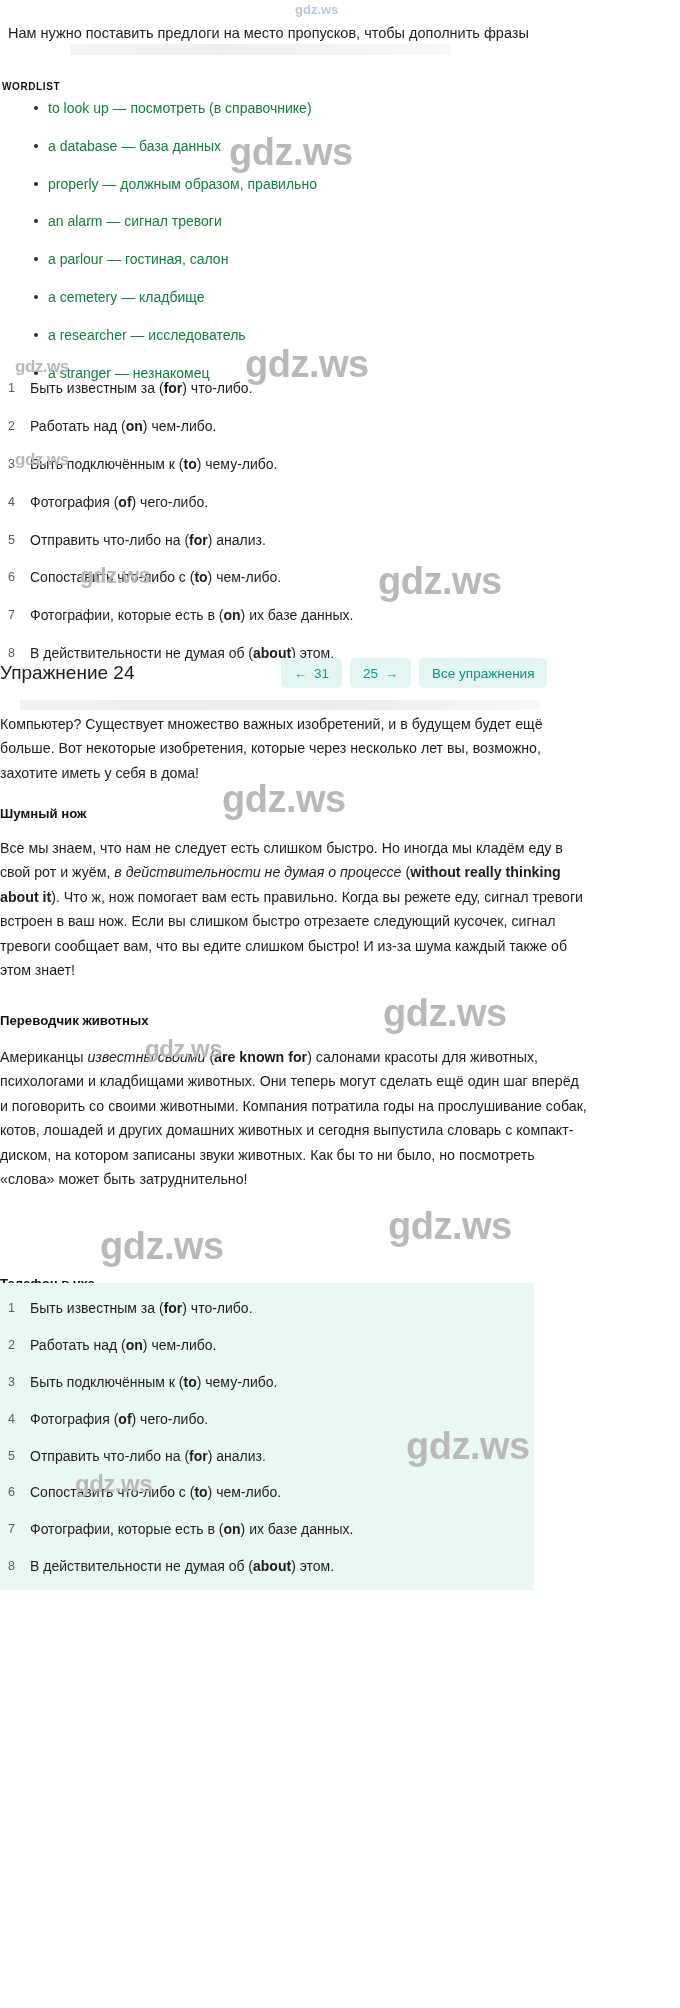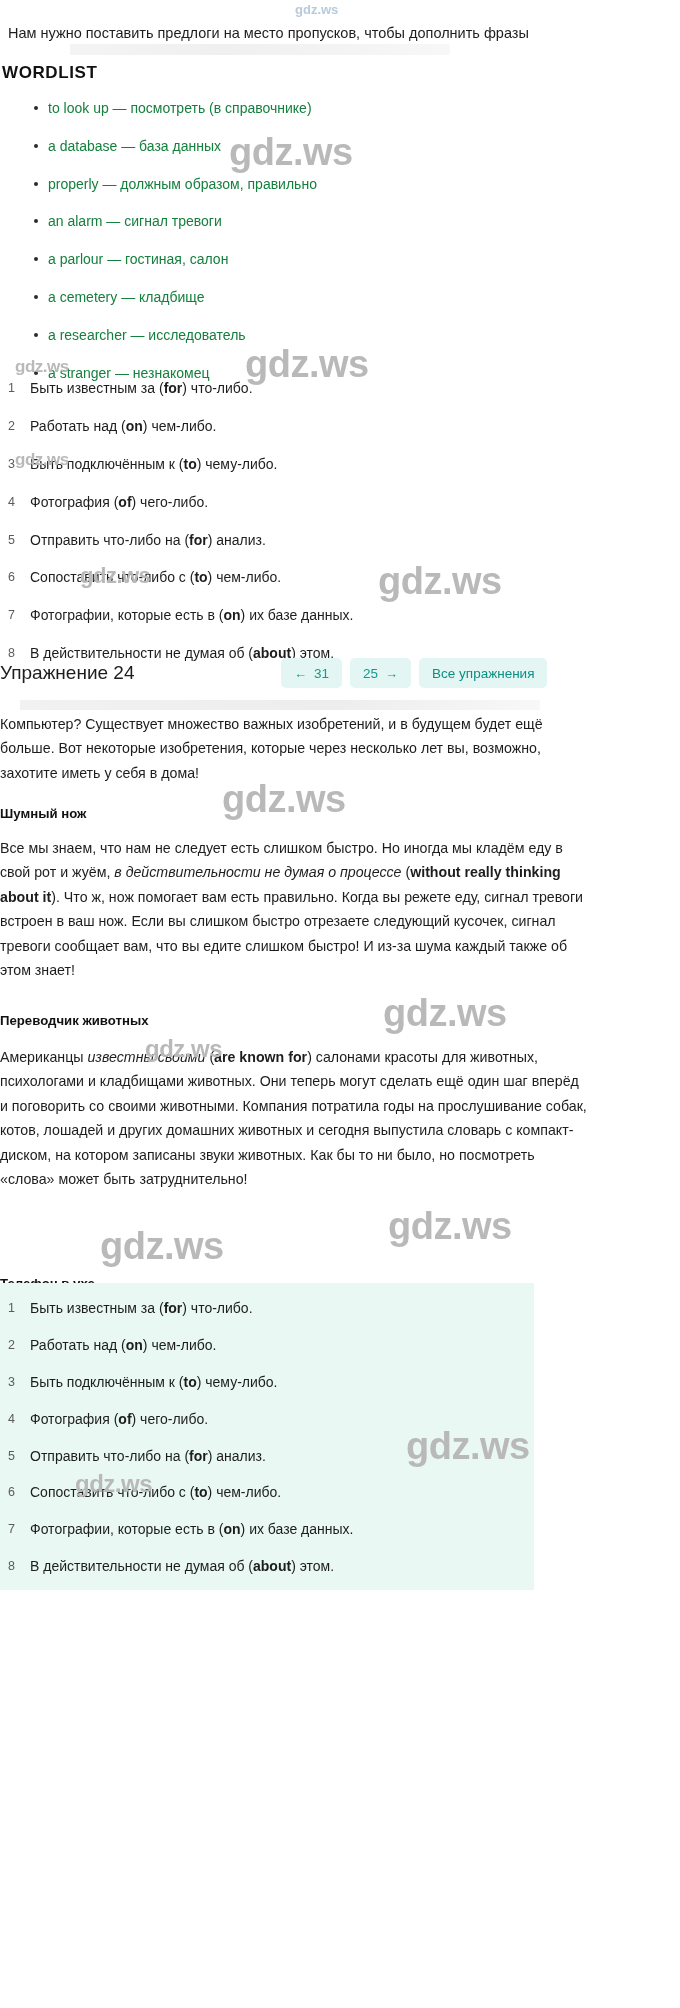--- a/index.html
+++ b/index.html
@@ -62,22 +62,22 @@
     opacity: .85;
   }
 
   .section-title {
     position: absolute;
     font-weight: bold;
     letter-spacing: .6px;
   }
 
   #wordlist-title {
-    left: 2px; top: 63px;
-    font-size: 17px;
+    left: 2px; top: 81px;
+    font-size: 10px;
     color: #111;
   }
 
   
   #wordlist {
     position: absolute;
     left: 10px; top: 100px;
     width: 600px;
     margin: 0;
     padding: 0 0 0 24px;

